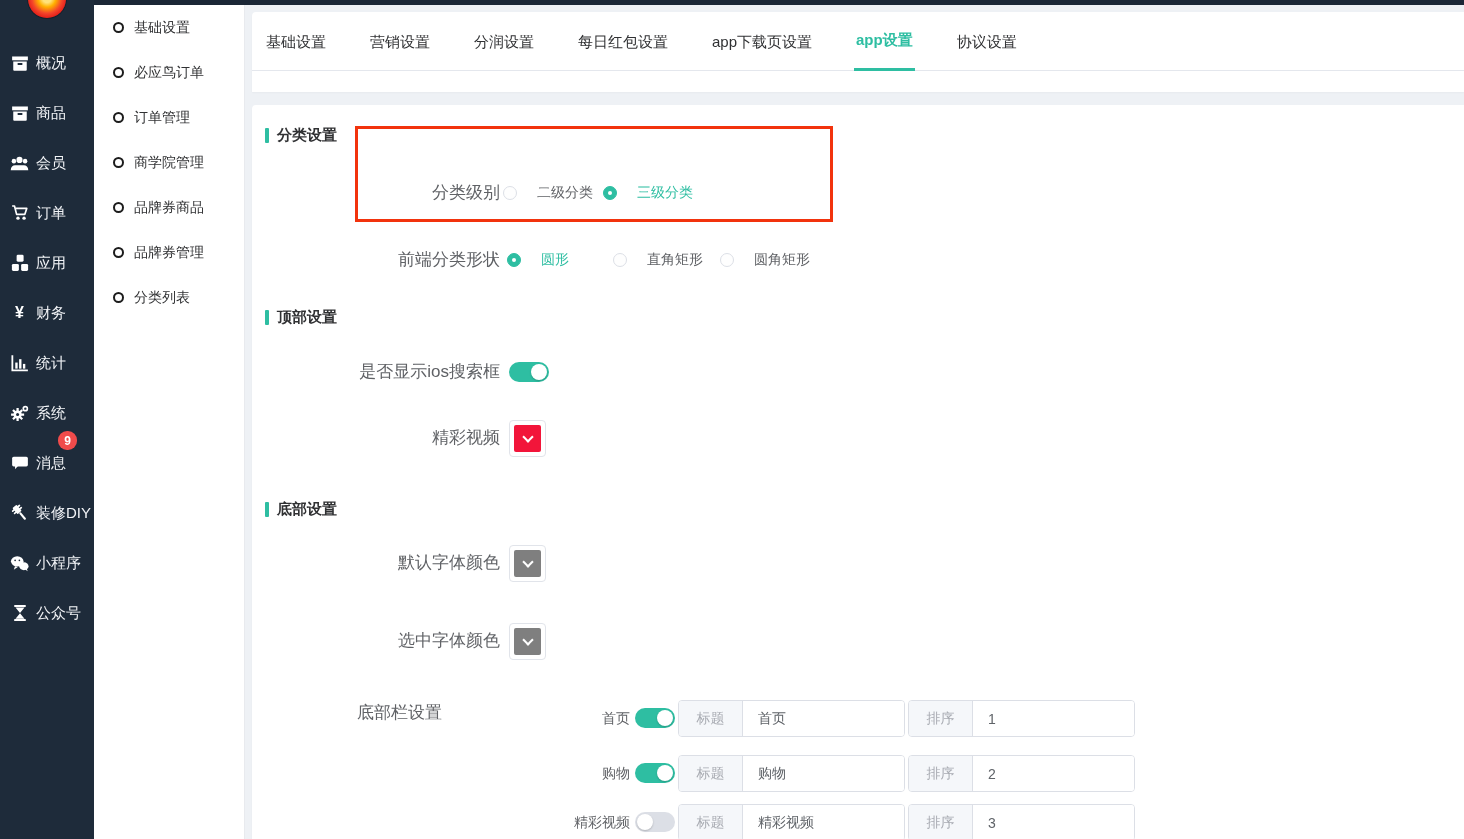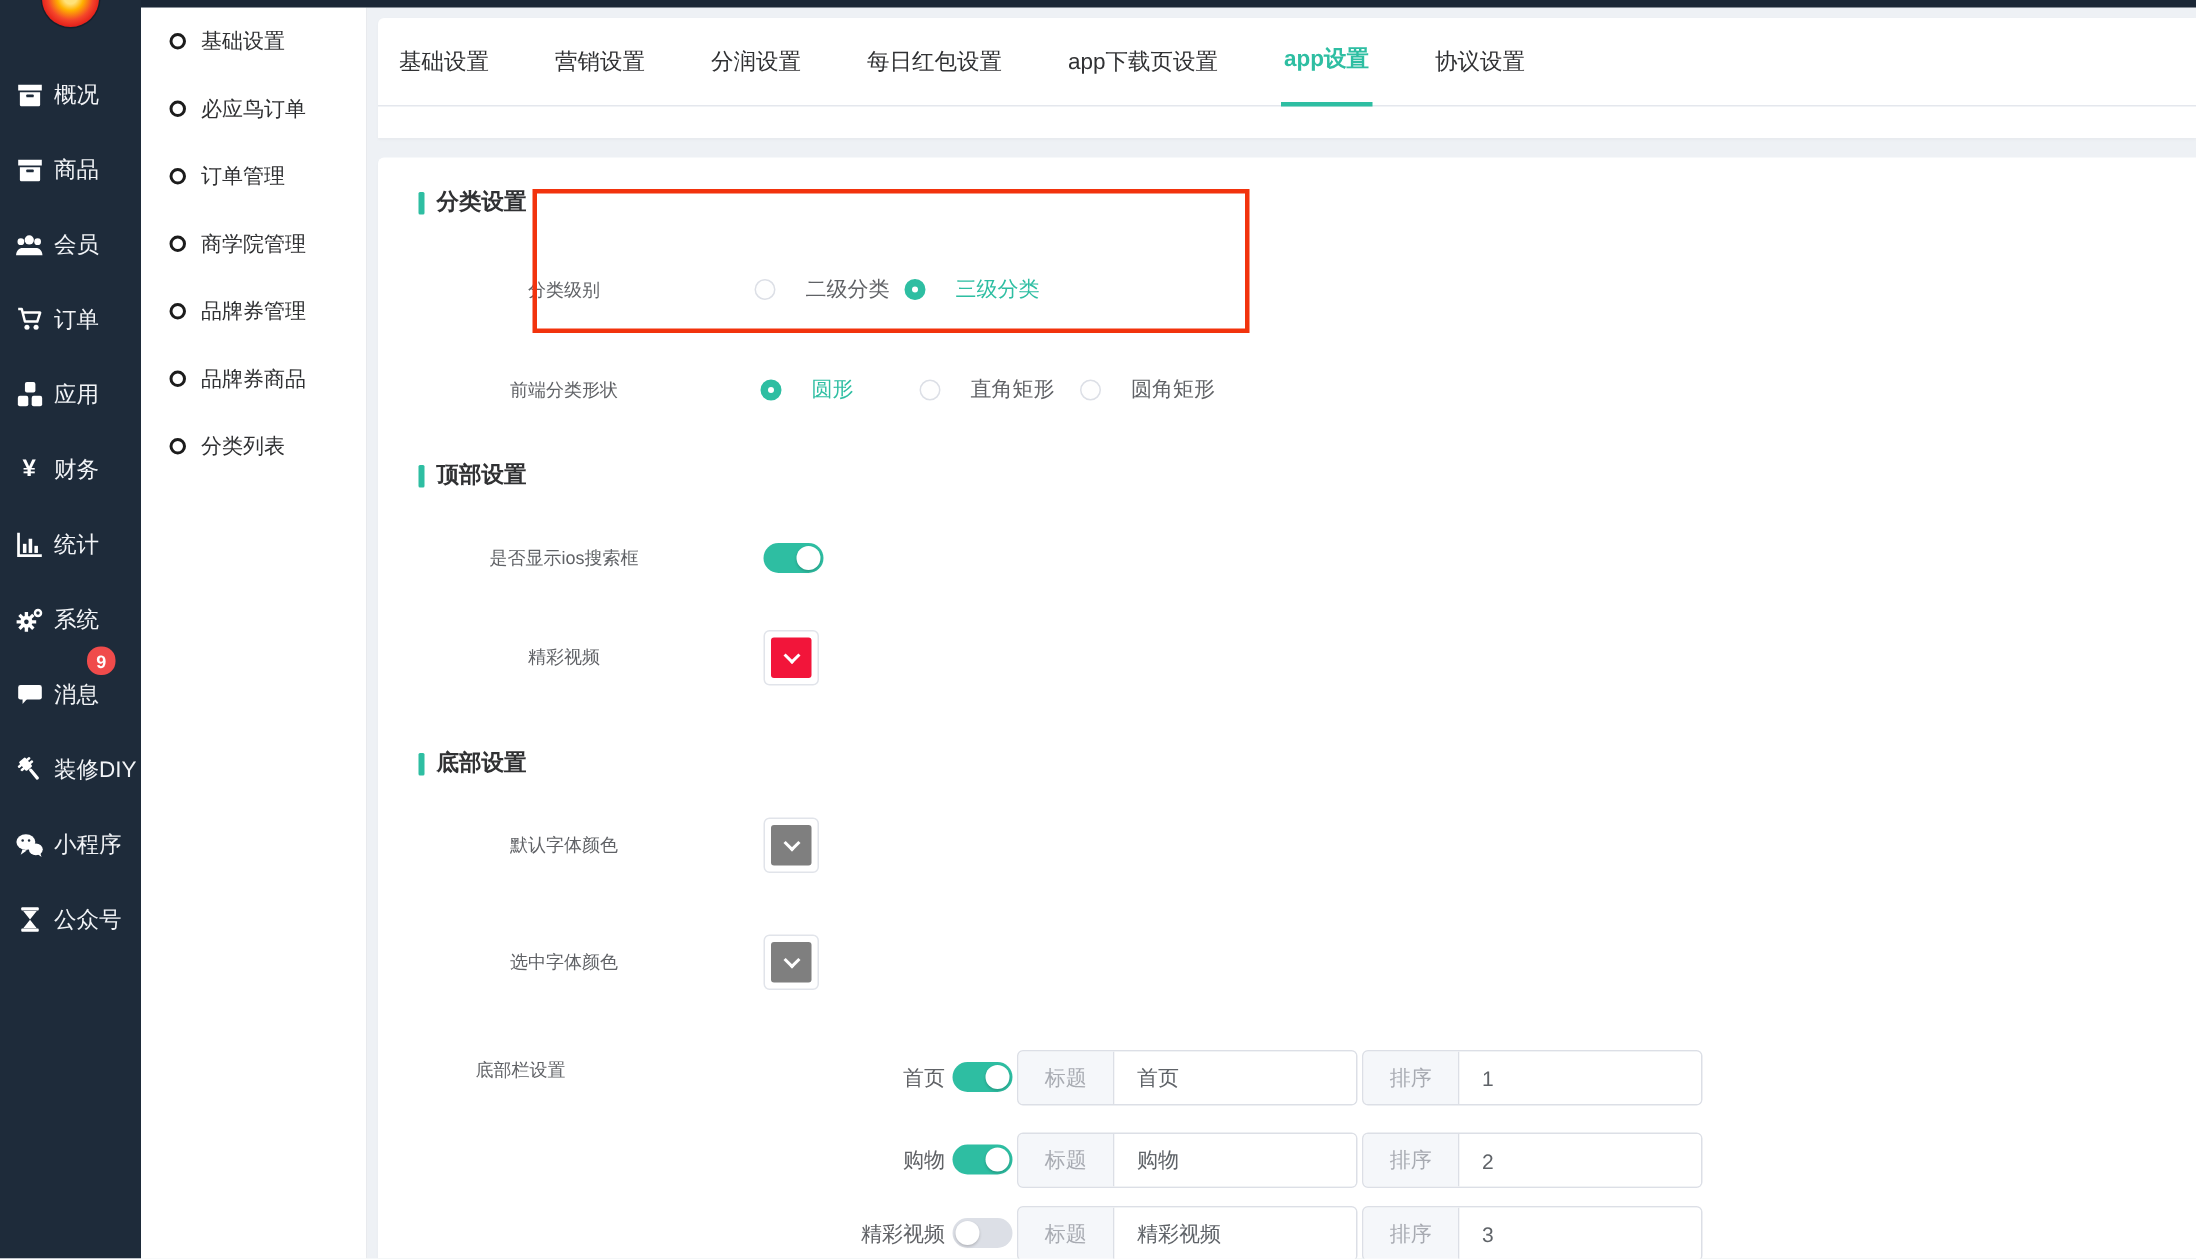--- a/index.html
+++ b/index.html
@@ -36,29 +36,29 @@
                border-radius:4px 0 0 0; box-shadow:0 1px 2px rgba(0,0,0,.03); }
   .tabs-card::after { content:""; position:absolute; left:0; right:0; top:58px; height:1px; background:#E4E7ED; }
   .tabs { position:absolute; left:12px; top:0; height:59px; display:flex; align-items:stretch; gap:40px; z-index:1; }
   .tab { font-size:15px; color:#303133; line-height:59px; padding:0 2px; cursor:pointer; }
   .tab.active { color:#2EBEA2; border-bottom:3px solid #2EBEA2; line-height:56px;font-weight:bold; }
 
   .content-card { position:absolute; left:7px; top:100px; width:1212px; height:734px; background:#fff;
                   border-radius:4px 0 0 0; box-shadow:0 1px 2px rgba(0,0,0,.03); }
 
   
-  .sec { position:absolute; left:13px; display:flex; align-items:flex-end; gap:8px; height:16px;margin-left:14px; }
+  .sec { position:absolute; left:13px; display:flex; align-items:flex-end; gap:8px; height:16px; }
   .sec .bar { width:4px; height:15px; background:#2EBEA2; border-radius:1px; }
   .sec .t { font-size:15px; font-weight:bold; color:#303133; line-height:16px; }
 
   
   .annotation-box { position:absolute; left:103px; top:21px; width:478px; height:96px;
                     border:3px solid #F2330D; z-index:4; pointer-events:none; }
 
-  .flabel { position:absolute; left:0; width:248px; text-align:center; font-size:12px; color:#606266; line-height:20px; }
+  .flabel { position:absolute; left:0; width:248px; text-align:right; font-size:17px; color:#606266; line-height:20px; }
 
   
   .radio-opt { position:absolute; display:flex; align-items:center; gap:20px; height:20px; cursor:pointer; }
   .radio { width:14px; height:14px; border-radius:50%; border:1px solid #DCDFE6; background:#FEFEFE; position:relative; flex:0 0 14px; }
   .radio-label { font-size:14px; color:#606266; white-space:nowrap; }
   .radio-opt.on .radio { background:#2EBEA2; border-color:#2EBEA2; }
   .radio-opt.on .radio::after { content:""; position:absolute; left:4px; top:4px; width:4px; height:4px; border-radius:50%; background:#fff; }
   .radio-opt.on .radio-label { color:#2EBEA2; }
 
   
@@ -266,25 +266,25 @@
   <div class="sub-item">
       <span class="ring"></span>
       <span>订单管理</span>
     </div>
   <div class="sub-item">
       <span class="ring"></span>
       <span>商学院管理</span>
     </div>
   <div class="sub-item">
       <span class="ring"></span>
+      <span>品牌券商品</span>
+    </div>
+  <div class="sub-item">
+      <span class="ring"></span>
       <span>品牌券管理</span>
-    </div>
-  <div class="sub-item">
-      <span class="ring"></span>
-      <span>品牌券商品</span>
     </div>
   <div class="sub-item">
       <span class="ring"></span>
       <span>分类列表</span>
     </div>
 </div>
 
 <div class="main">
 
   <div class="tabs-card">

